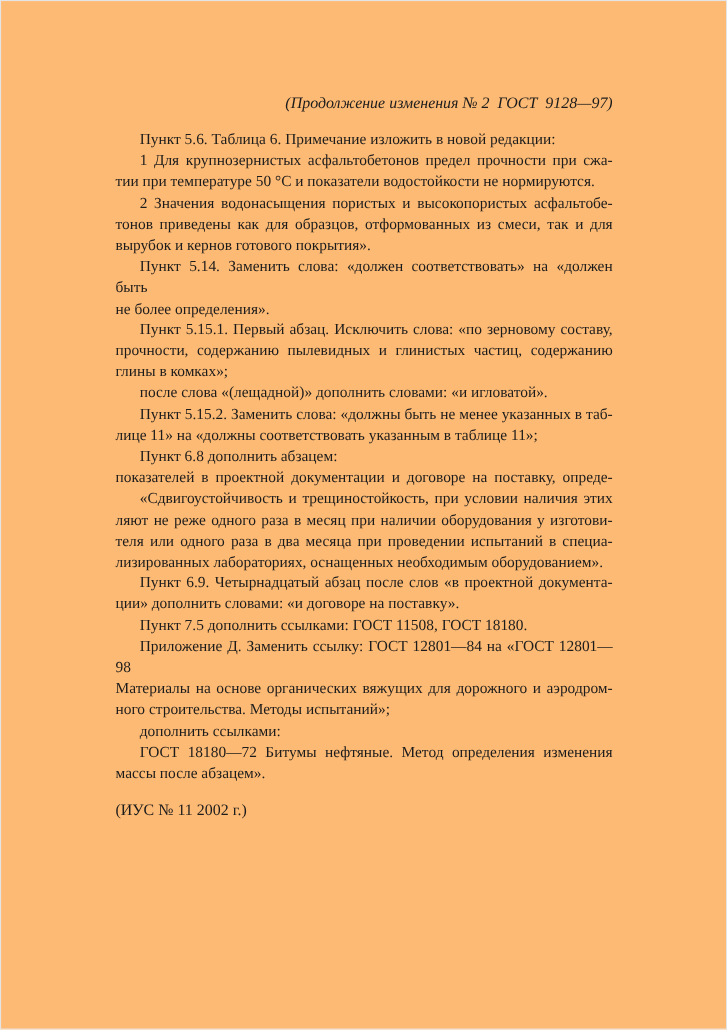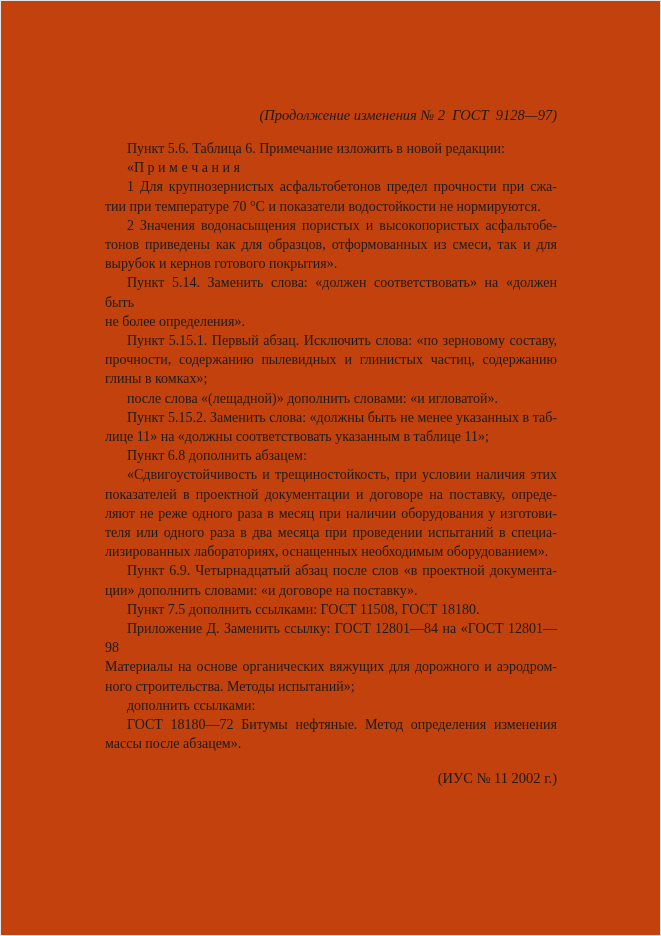--- a/index.html
+++ b/index.html
@@ -5,23 +5,23 @@
   html, body {
     margin: 0;
     padding: 0;
     background: #ffffff;
   }
   .page {
     position: relative;
     width: 661px;
     height: 936px;
     box-sizing: border-box;
-    background: #c2410c;
+    background: #fdba74;
     border: 1px solid #e4e4e4;
-    padding: 105px 103px 0 104px;
+    padding: 84px 103px 0 104px;
     font-family: "Liberation Serif", "DejaVu Serif", serif;
     color: #1c1c1c;
     overflow: hidden;
   }
   .running-header {
     font-style: italic;
     font-size: 14.5px;
     line-height: 19px;
     text-align: right;
     white-space: pre;
@@ -44,39 +44,36 @@
     text-align: justify;
     text-align-last: left;
   }
   .line.first {
     text-indent: 22px;
   }
   .footer-ref {
     margin-top: 15px;
     font-size: 14.5px;
     line-height: 19px;
-    text-align: right;
+    text-align: left;
   }
 </style>
 </head>
 <body>
 
 <div class="page">
   <div class="running-header">(Продолжение изменения № 2  ГОСТ  9128—97)</div>
 
   <div class="doc-body">
       <div class="para">
         <div class="line first last">Пункт 5.6. Таблица 6. Примечание изложить в новой редакции:</div>
       </div>
       <div class="para">
-        <div class="line first last">«П р и м е ч а н и я</div>
-      </div>
-      <div class="para">
         <div class="line first">1 Для крупнозернистых асфальтобетонов предел прочности при сжа-</div>
-        <div class="line last">тии при температуре 70 °С и показатели водостойкости не нормируются.</div>
+        <div class="line last">тии при температуре 50 °С и показатели водостойкости не нормируются.</div>
       </div>
       <div class="para">
         <div class="line first">2 Значения водонасыщения пористых и высокопористых асфальтобе-</div>
         <div class="line">тонов приведены как для образцов, отформованных из смеси, так и для</div>
         <div class="line last">вырубок и кернов готового покрытия».</div>
       </div>
       <div class="para">
         <div class="line first">Пункт 5.14. Заменить слова: «должен соответствовать» на «должен быть</div>
         <div class="line last">не более определения».</div>
       </div>
@@ -89,22 +86,22 @@
         <div class="line first last">после слова «(лещадной)» дополнить словами: «и игловатой».</div>
       </div>
       <div class="para">
         <div class="line first">Пункт 5.15.2. Заменить слова: «должны быть не менее указанных в таб-</div>
         <div class="line last">лице 11» на «должны соответствовать указанным в таблице 11»;</div>
       </div>
       <div class="para">
         <div class="line first last">Пункт 6.8 дополнить абзацем:</div>
       </div>
       <div class="para">
+        <div class="line">показателей в проектной документации и договоре на поставку, опреде-</div>
         <div class="line first">«Сдвигоустойчивость и трещиностойкость, при условии наличия этих</div>
-        <div class="line">показателей в проектной документации и договоре на поставку, опреде-</div>
         <div class="line">ляют не реже одного раза в месяц при наличии оборудования у изготови-</div>
         <div class="line">теля или одного раза в два месяца при проведении испытаний в специа-</div>
         <div class="line last">лизированных лабораториях, оснащенных необходимым оборудованием».</div>
       </div>
       <div class="para">
         <div class="line first">Пункт 6.9. Четырнадцатый абзац после слов «в проектной документа-</div>
         <div class="line last">ции» дополнить словами: «и договоре на поставку».</div>
       </div>
       <div class="para">
         <div class="line first last">Пункт 7.5 дополнить ссылками: ГОСТ 11508, ГОСТ 18180.</div>

